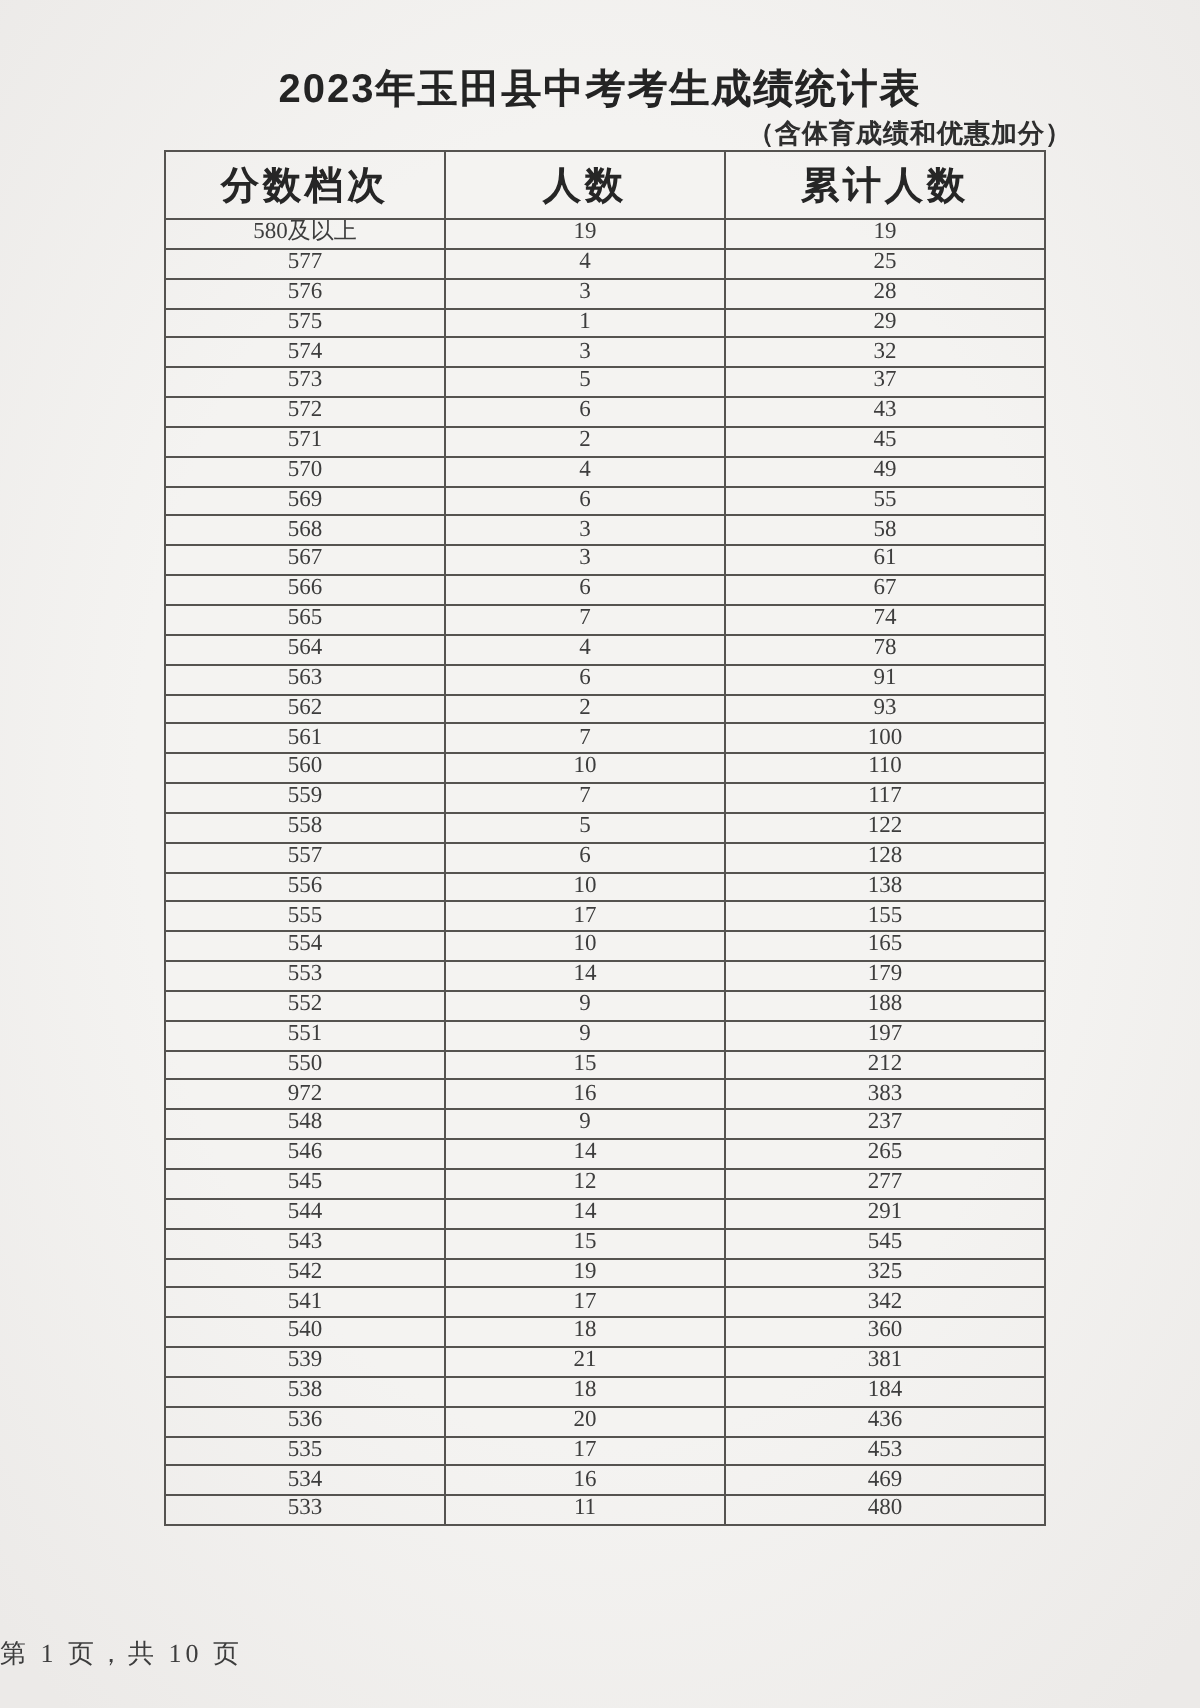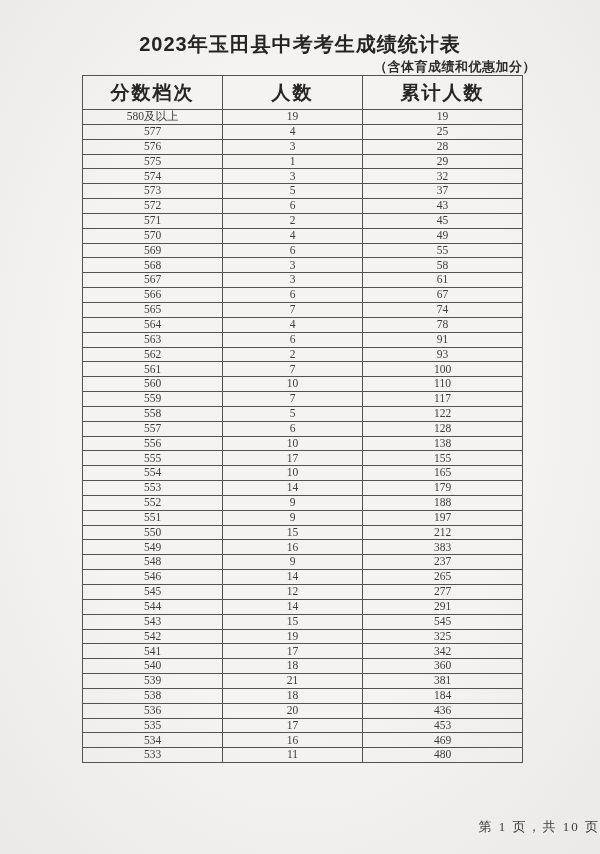--- a/index.html
+++ b/index.html
@@ -77,21 +77,21 @@
     font-family: "Liberation Serif", "DejaVu Serif", serif;
     font-size: 11.5px;
     line-height: 1;
     color: #3d3d3d;
   }
   .page-footer {
     position: absolute;
     top: 818px;
     left: 0;
     width: 600px;
-    text-align: right;
+    text-align: left;
     font-family: "Liberation Serif", "DejaVu Serif", serif;
     font-size: 13px;
     letter-spacing: 2px;
     color: #3d3d3d;
   }
 </style>
 </head>
 <body>
 
 <div class="page">
@@ -253,21 +253,21 @@
           <td>551</td>
           <td>9</td>
           <td>197</td>
         </tr>
         <tr>
           <td>550</td>
           <td>15</td>
           <td>212</td>
         </tr>
         <tr>
-          <td>549</td>
+          <td>972</td>
           <td>16</td>
           <td>383</td>
         </tr>
         <tr>
           <td>548</td>
           <td>9</td>
           <td>237</td>
         </tr>
         <tr>
           <td>546</td>

